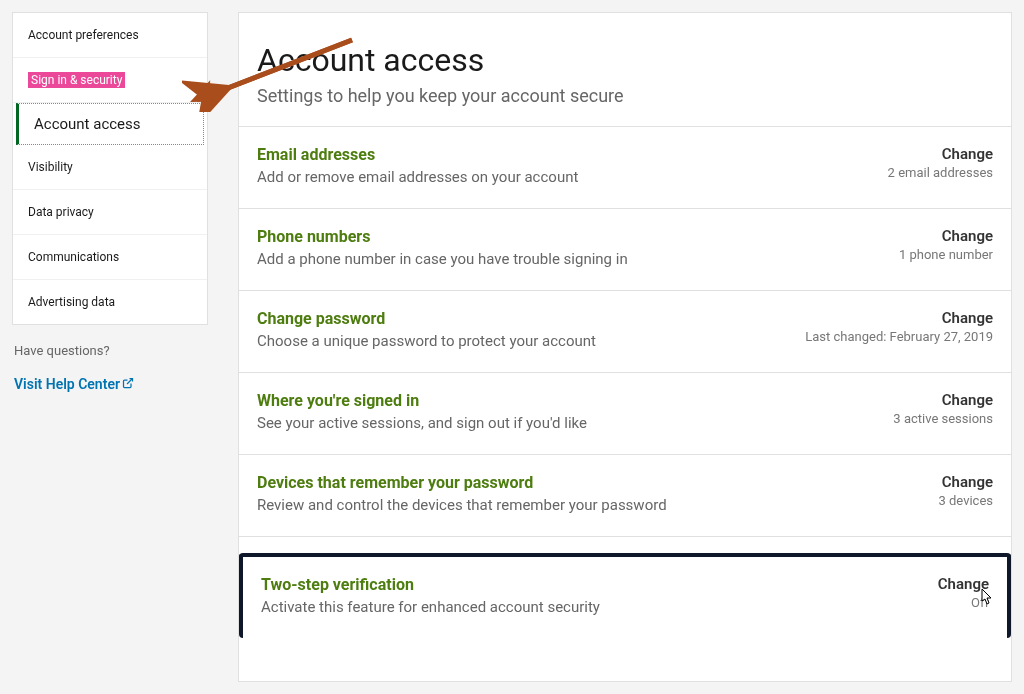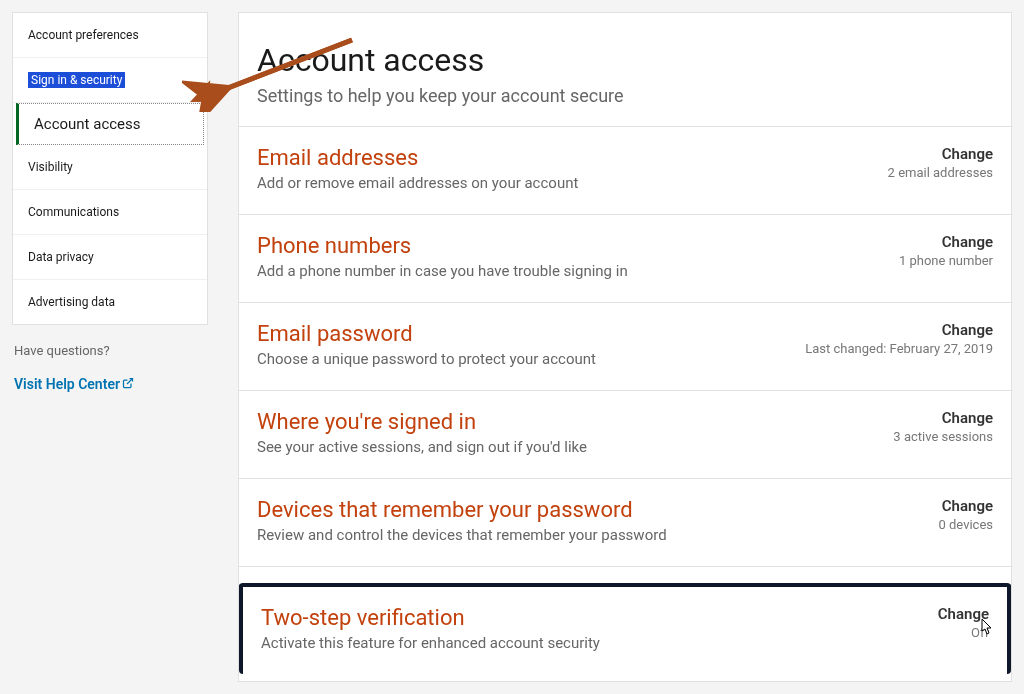--- a/index.html
+++ b/index.html
@@ -33,21 +33,21 @@
       padding: 15px 15px;
       font-size: 12px;
       color: #1a1a1a;
       cursor: pointer;
       border-bottom: 1px solid #f0f0f0;
     }
     .sidebar-item:last-child {
       border-bottom: none;
     }
     .sidebar-item.selected .label-text {
-      background: #1d4ed8;
+      background: #ec4899;
       color: #fff;
       padding: 1px 3px;
       margin-top: 6px;
     }
     .sidebar-item.sub {
       padding: 11px 15px;
       font-size: 15px;
       border: 1px dotted #888;
       border-left: 3px solid #006621;
       margin-left: 3px;
@@ -102,23 +102,23 @@
       border-bottom: 1px solid #e0e0e0;
       cursor: pointer;
     }
     .setting-row:last-child {
       border-bottom: none;
     }
     .setting-left {
       flex: 1;
     }
     .setting-title {
-      font-size: 22px;
-      font-weight: 400;
-      color: #c2410c;
+      font-size: 16px;
+      font-weight: 700;
+      color: #4d7c0f;
       margin-bottom: 4px;
     }
     .setting-desc {
       font-size: 15px;
       color: #666;
     }
     .setting-right {
       text-align: right;
       padding-left: 20px;
     }
@@ -183,24 +183,24 @@
       <div class="sidebar-item selected">
         <span class="label-text">Sign in &amp; security</span>
       </div>
       <div class="sidebar-item sub">
         <span class="label-text">Account access</span>
       </div>
       <div class="sidebar-item">
         <span class="label-text">Visibility</span>
       </div>
       <div class="sidebar-item">
+        <span class="label-text">Data privacy</span>
+      </div>
+      <div class="sidebar-item">
         <span class="label-text">Communications</span>
-      </div>
-      <div class="sidebar-item">
-        <span class="label-text">Data privacy</span>
       </div>
       <div class="sidebar-item">
         <span class="label-text">Advertising data</span>
       </div>
     </div>
     <div class="sidebar-help">
       <div class="sidebar-help-q">Have questions?</div>
       <a class="sidebar-help-link">
         <span>Visit Help Center</span>
         <span class="ext-icon">
@@ -237,21 +237,21 @@
         <div class="setting-desc">Add a phone number in case you have trouble signing in</div>
       </div>
       <div class="setting-right">
         <div class="change-label">Change</div>
         <div class="setting-status">1 phone number</div>
       </div>
     </div>
 
     <div class="setting-row">
       <div class="setting-left">
-        <div class="setting-title">Email password</div>
+        <div class="setting-title">Change password</div>
         <div class="setting-desc">Choose a unique password to protect your account</div>
       </div>
       <div class="setting-right">
         <div class="change-label">Change</div>
         <div class="setting-status">Last changed: February 27, 2019</div>
       </div>
     </div>
 
     <div class="setting-row">
       <div class="setting-left">
@@ -264,21 +264,21 @@
       </div>
     </div>
 
     <div class="setting-row">
       <div class="setting-left">
         <div class="setting-title">Devices that remember your password</div>
         <div class="setting-desc">Review and control the devices that remember your password</div>
       </div>
       <div class="setting-right">
         <div class="change-label">Change</div>
-        <div class="setting-status">0 devices</div>
+        <div class="setting-status">3 devices</div>
       </div>
     </div>
 
     <div class="setting-row highlight-box">
       <div class="setting-left">
         <div class="setting-title">Two-step verification</div>
         <div class="setting-desc">Activate this feature for enhanced account security</div>
       </div>
       <div class="setting-right" style="position:relative;">
         <div class="change-label">Change</div>

